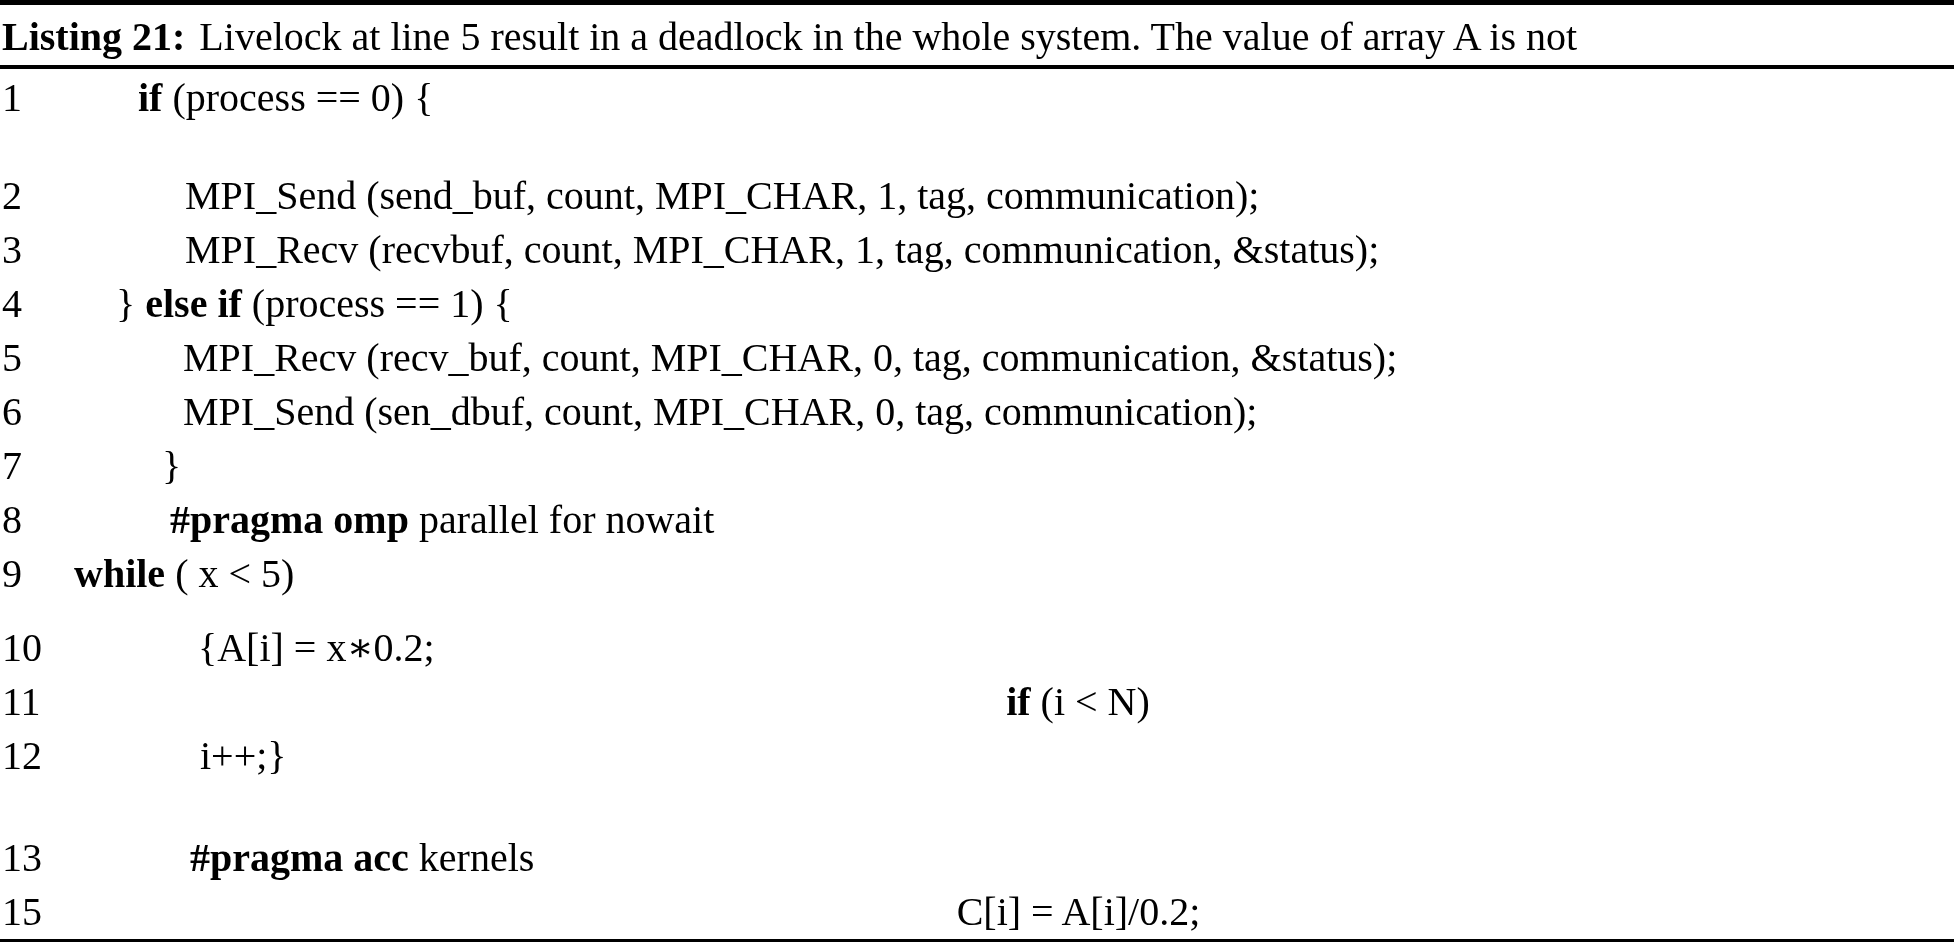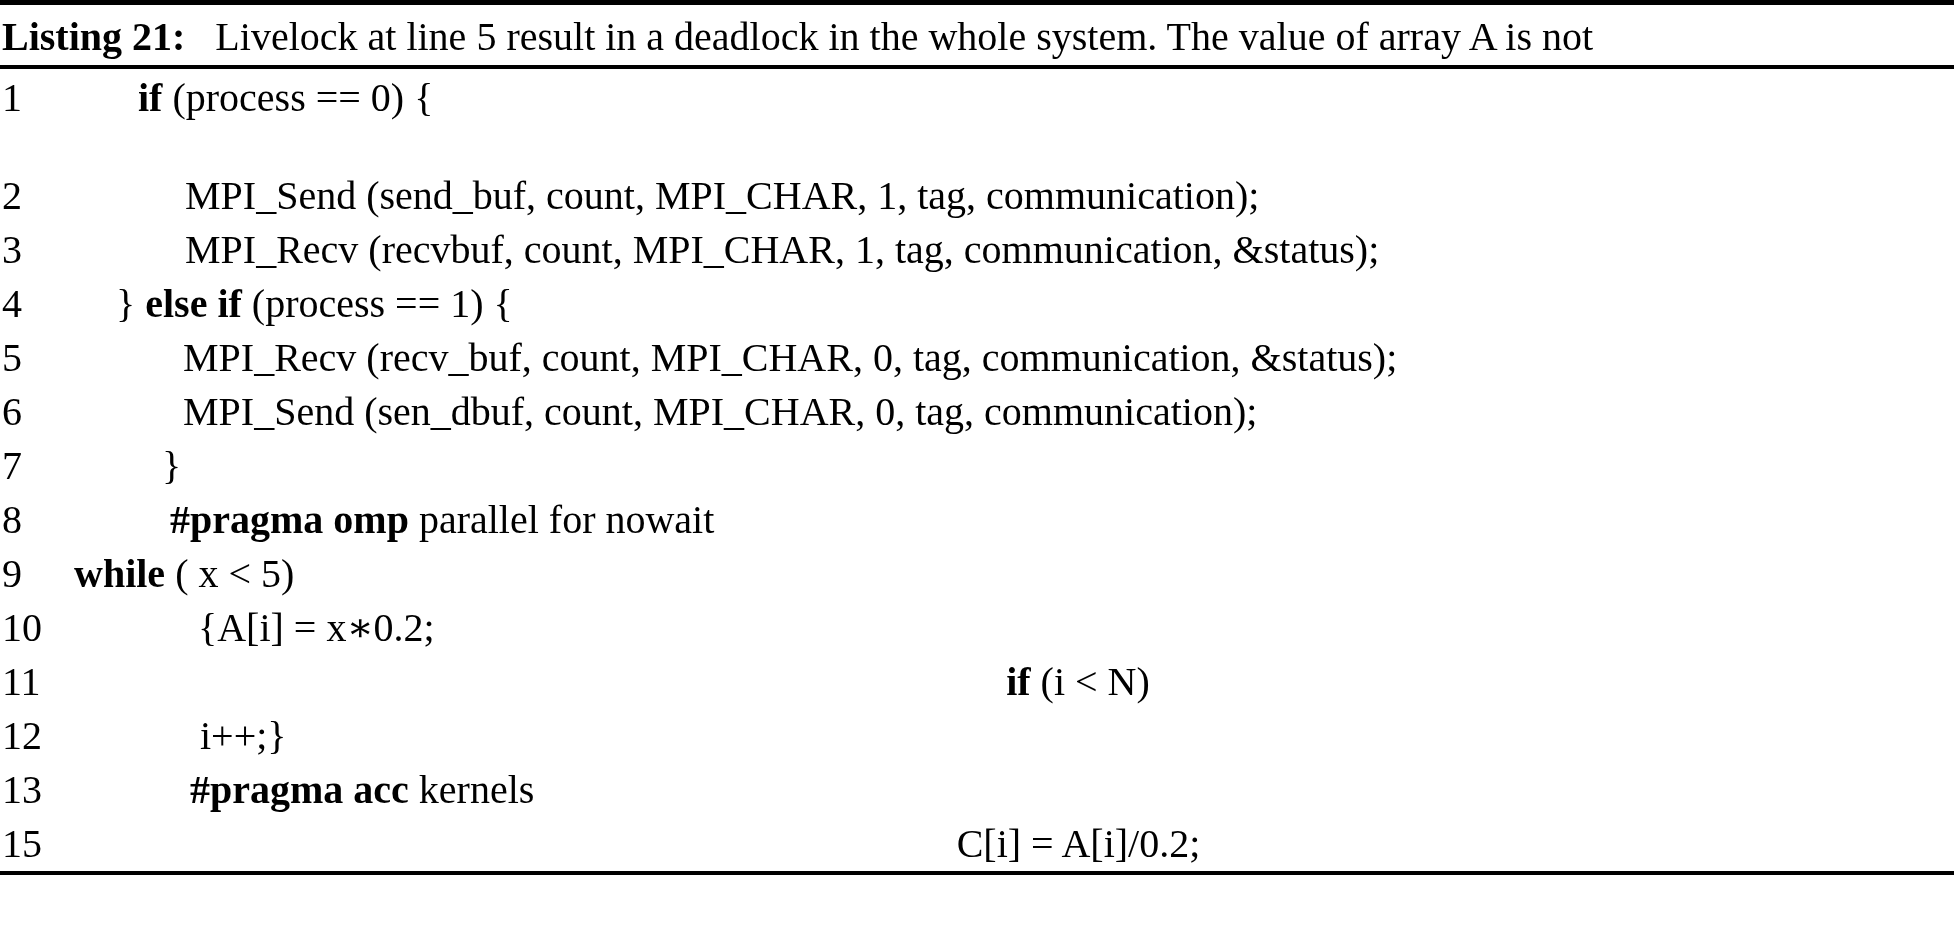--- a/index.html
+++ b/index.html
@@ -25,21 +25,21 @@
   .rule-bottom { height: 4px; }
   .caption {
     padding: 7px 0 3px 2px;
     font-size: 40px;
     line-height: 50px;
     white-space: nowrap;
   }
   .caption .cap-line { white-space: nowrap; }
   .caption .cap-label {
     font-weight: bold;
-    margin-right: 30px;
+    margin-right: 14px;
   }
   .code-area {
     padding-top: 2px;
     font-size: 40px;
   }
   .code-line {
     position: relative;
     height: 54px;
     line-height: 54px;
     white-space: nowrap;
@@ -100,33 +100,33 @@
       <div class="code-line">
         <span class="line-no">8</span>
         <span class="line-content" style="padding-left: 170px;"><span class="kw">#pragma omp</span><span> parallel for nowait</span></span>
       </div>
       <div class="code-line">
         <span class="line-no">9</span>
         <span class="line-content" style="padding-left: 74px;"><span class="kw">while</span><span> ( x &lt; 5)</span></span>
       </div>
       <div class="code-line">
         <span class="line-no">10</span>
-        <span class="line-content" style="padding-left: 198px;"><span>{A[i] = x∗0.2;</span></span>
+        <span class="line-content" style="padding-left: 198px; margin-top: 20px;"><span>{A[i] = x∗0.2;</span></span>
       </div>
       <div class="code-line">
         <span class="line-no">11</span>
         <span class="line-content" style="padding-left: 202px; text-align: center;"><span class="kw">if</span><span> (i &lt; N)</span></span>
       </div>
       <div class="code-line">
         <span class="line-no">12</span>
         <span class="line-content" style="padding-left: 200px;"><span>i++;}</span></span>
       </div>
       <div class="code-line">
         <span class="line-no">13</span>
-        <span class="line-content" style="padding-left: 190px;"><span class="kw">#pragma acc</span><span> kernels</span></span>
+        <span class="line-content" style="padding-left: 190px; margin-top: 48px;"><span class="kw">#pragma acc</span><span> kernels</span></span>
       </div>
       <div class="code-line">
         <span class="line-no">15</span>
         <span class="line-content" style="padding-left: 203px; text-align: center;"><span>C[i] = A[i]/0.2;</span></span>
       </div>
     </div>
 
   <div class="rule rule-bottom"></div>
 </div>
 

